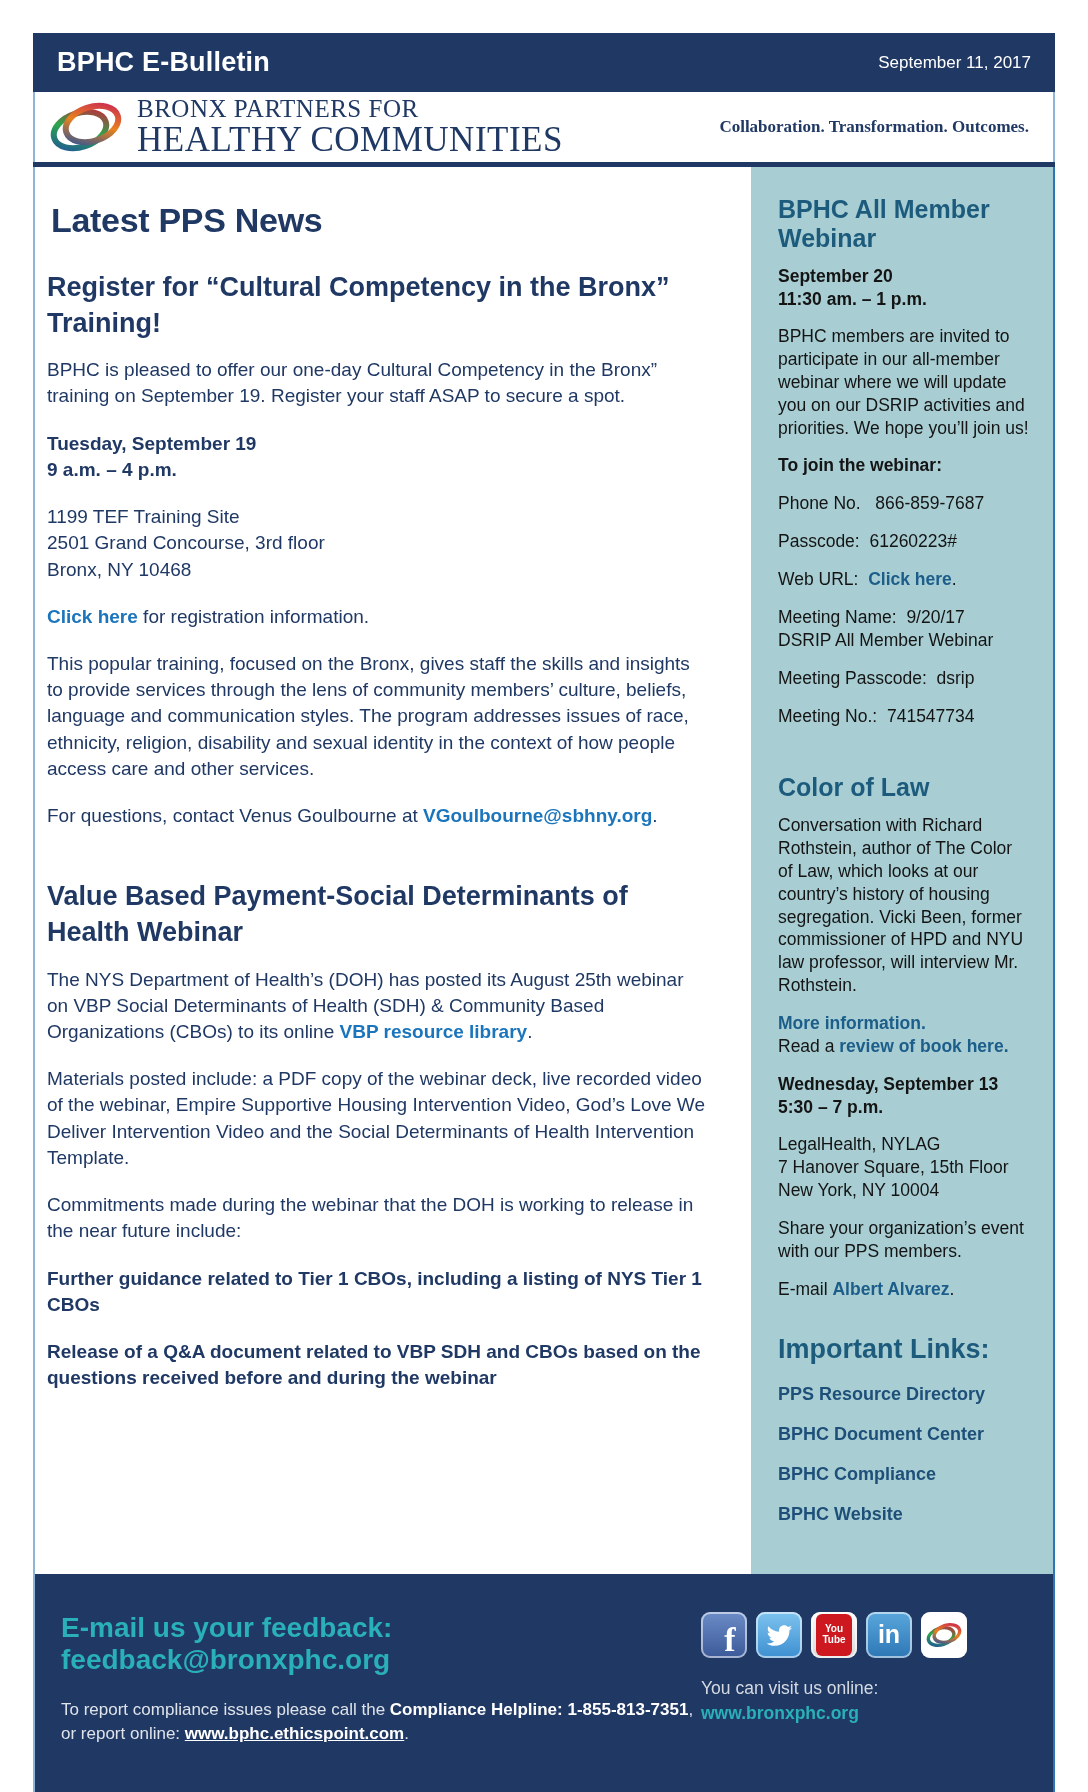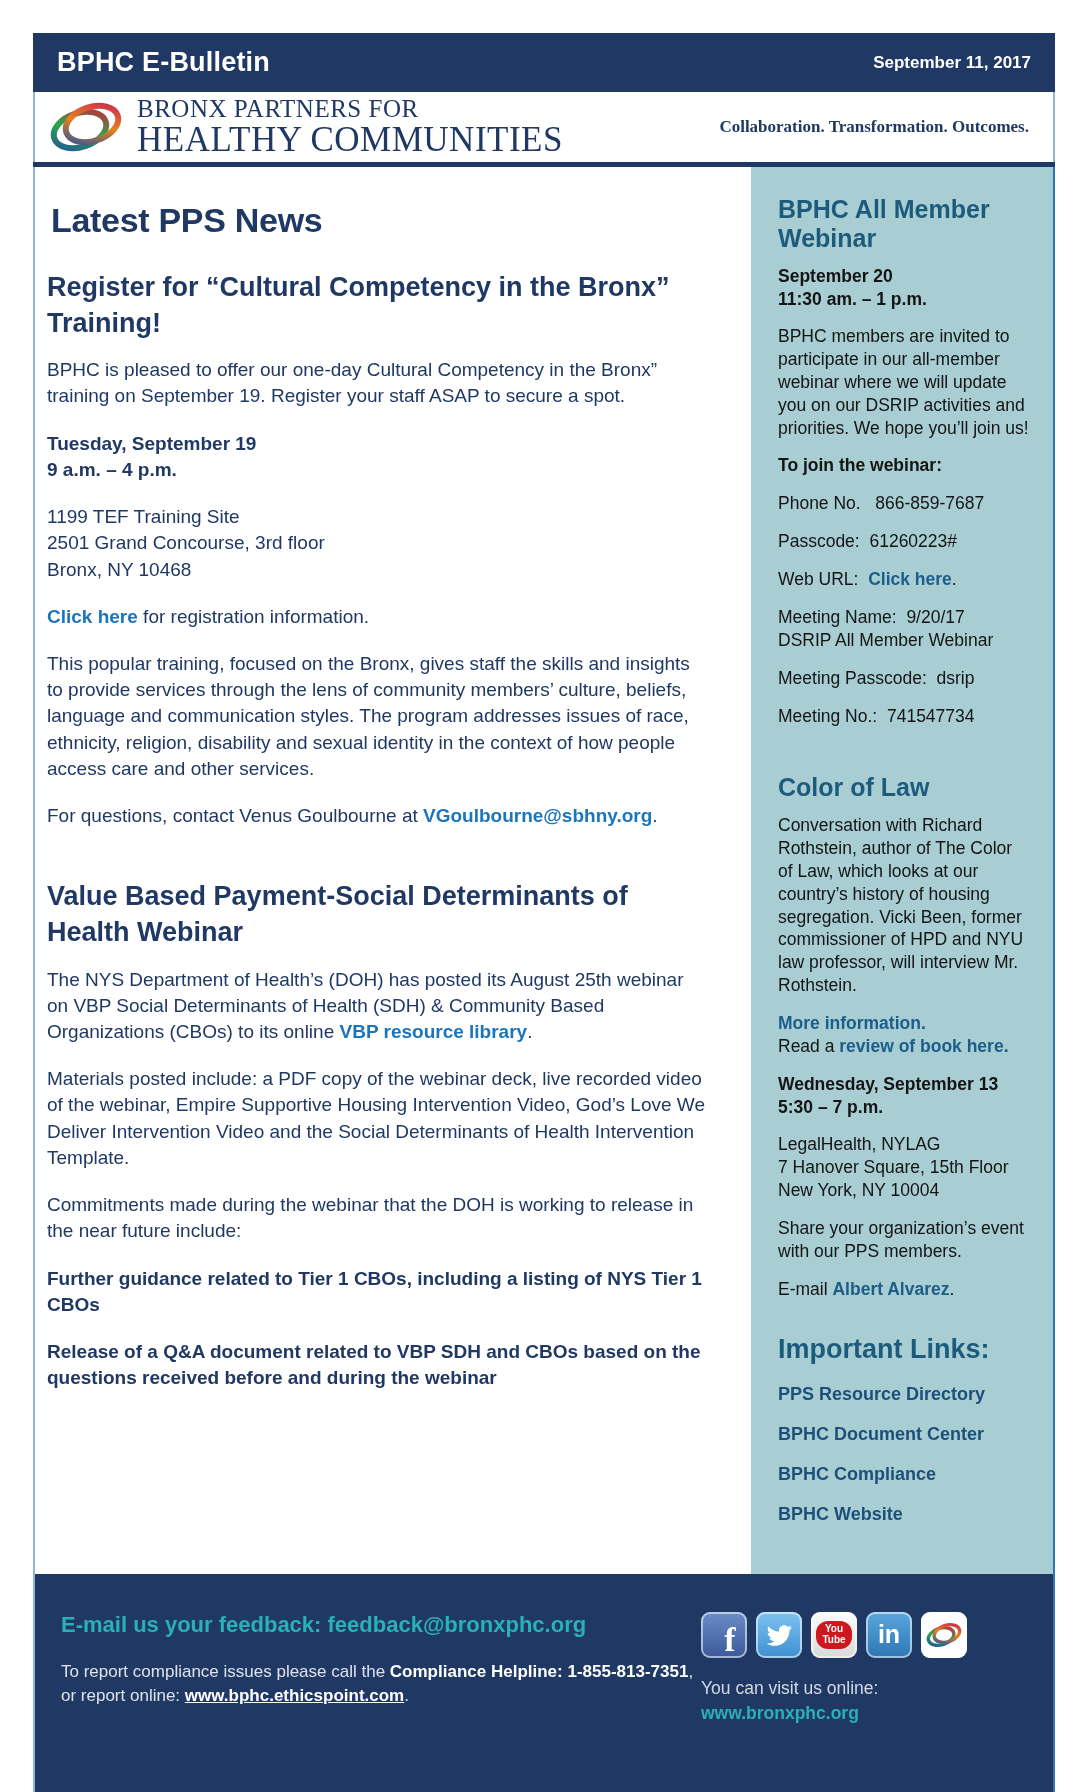--- a/index.html
+++ b/index.html
@@ -3,21 +3,21 @@
 <meta charset="utf-8">
 <style>
   * { margin:0; padding:0; box-sizing:border-box; }
   html,body { background:#ffffff; }
   body { font-family:"Liberation Sans", sans-serif; width:1088px; height:1792px; position:relative; }
   .body-wrap { position:absolute; left:33px; top:33px; width:1022px; }
 
   
   .topbar { height:59px; background:#203864; display:flex; align-items:center; justify-content:space-between; padding:0 24px; }
   .topbar .title { color:#ffffff; font-size:27px; font-weight:bold; letter-spacing:0.2px; }
-  .topbar .date { color:#ffffff; font-size:17px; font-weight:bold; }
+  .topbar .date { color:#ffffff; font-size:17px; font-weight:normal; }
 
   
   .logo-row { height:70px; background:#ffffff; display:flex; align-items:center; padding:0 10px 0 14px;
               border-left:2px solid #8fb4da; border-right:2px solid #8fb4da; }
   .swirl { flex:0 0 auto; margin-right:14px; }
   .brand-text { font-family:"Liberation Serif", serif; color:#1f3864; line-height:1.02; }
   .brand-text .l1 { font-size:25px; letter-spacing:0.5px; }
   .brand-text .l2 { font-size:35px; letter-spacing:0.5px; }
   .tagline { margin-left:auto; margin-right:14px; font-family:"Liberation Serif", serif; color:#1f3864;
              font-size:17px; font-weight:bold; }
@@ -43,35 +43,35 @@
   aside p { color:#141414; font-size:17.5px; line-height:1.31; margin:0 0 15px; }
   .sb-b { font-weight:bold; }
   .slnk { color:#1c5d8a; font-weight:bold; cursor:pointer; }
   .sb-gap { height:30px; }
   .imp-link { display:block; color:#1d4f79; font-size:18px; font-weight:bold; margin:0 0 19px; cursor:pointer; }
 
   
   .footer { background:#203864; display:flex; padding:24px 20px 30px 26px; min-height:227px;
             border-left:2px solid #8fb4da; border-right:2px solid #2e75b6; border-bottom:3px solid #1d7fad; }
   .f-left { width:640px; }
-  .f-teal { color:#2ab0b8; font-size:22px; font-weight:bold; margin:14px 0 22px; }
+  .f-teal { color:#2ab0b8; font-size:28px; font-weight:bold; margin:14px 0 22px; }
   .f-line { color:#dfe3ea; font-size:17px; line-height:1.45; }
   .wb { color:#ffffff; font-weight:bold; }
   .wbu { color:#ffffff; font-weight:bold; text-decoration:underline; cursor:pointer; }
   .tlnk { color:#2ab0b8; font-weight:bold; cursor:pointer; }
 
   .f-right { flex:1; padding-top:14px; }
   .social { display:flex; gap:9px; margin-bottom:20px; }
   .sicon { width:46px; height:46px; border-radius:9px; display:flex; align-items:center; justify-content:center;
            box-shadow:inset 0 0 0 2px rgba(255,255,255,0.55); cursor:pointer; overflow:hidden; }
   .fb { background:linear-gradient(#6b8cc7,#3b5998); }
   .fb .g { color:#fff; font-family:"Liberation Serif", serif; font-weight:bold; font-size:34px; margin:10px 0 0 12px; }
   .tw { background:linear-gradient(#7ec3ef,#3d8fd1); }
   .yt { background:linear-gradient(#fdfdfd,#d9d9d9); }
-  .yt-badge { background:#cc181e; border-radius:12px; width:36px; height:28px; display:flex; flex-direction:column;
+  .yt-badge { background:#cc181e; border-radius:6px; width:36px; height:42px; display:flex; flex-direction:column;
               align-items:center; justify-content:center; color:#fff; font-weight:bold; font-size:10px; line-height:1.05; }
   .li { background:linear-gradient(#5aa7dc,#2d76b5); }
   .li .g { color:#fff; font-weight:bold; font-size:25px; }
   .bp { background:#ffffff; }
   .visit-label { color:#d5dae2; font-size:17.5px; margin-bottom:4px; }
   .visit-url { color:#2ab0b8; font-size:17.5px; font-weight:bold; cursor:pointer; }
 </style>
 </head>
 <body>
 

